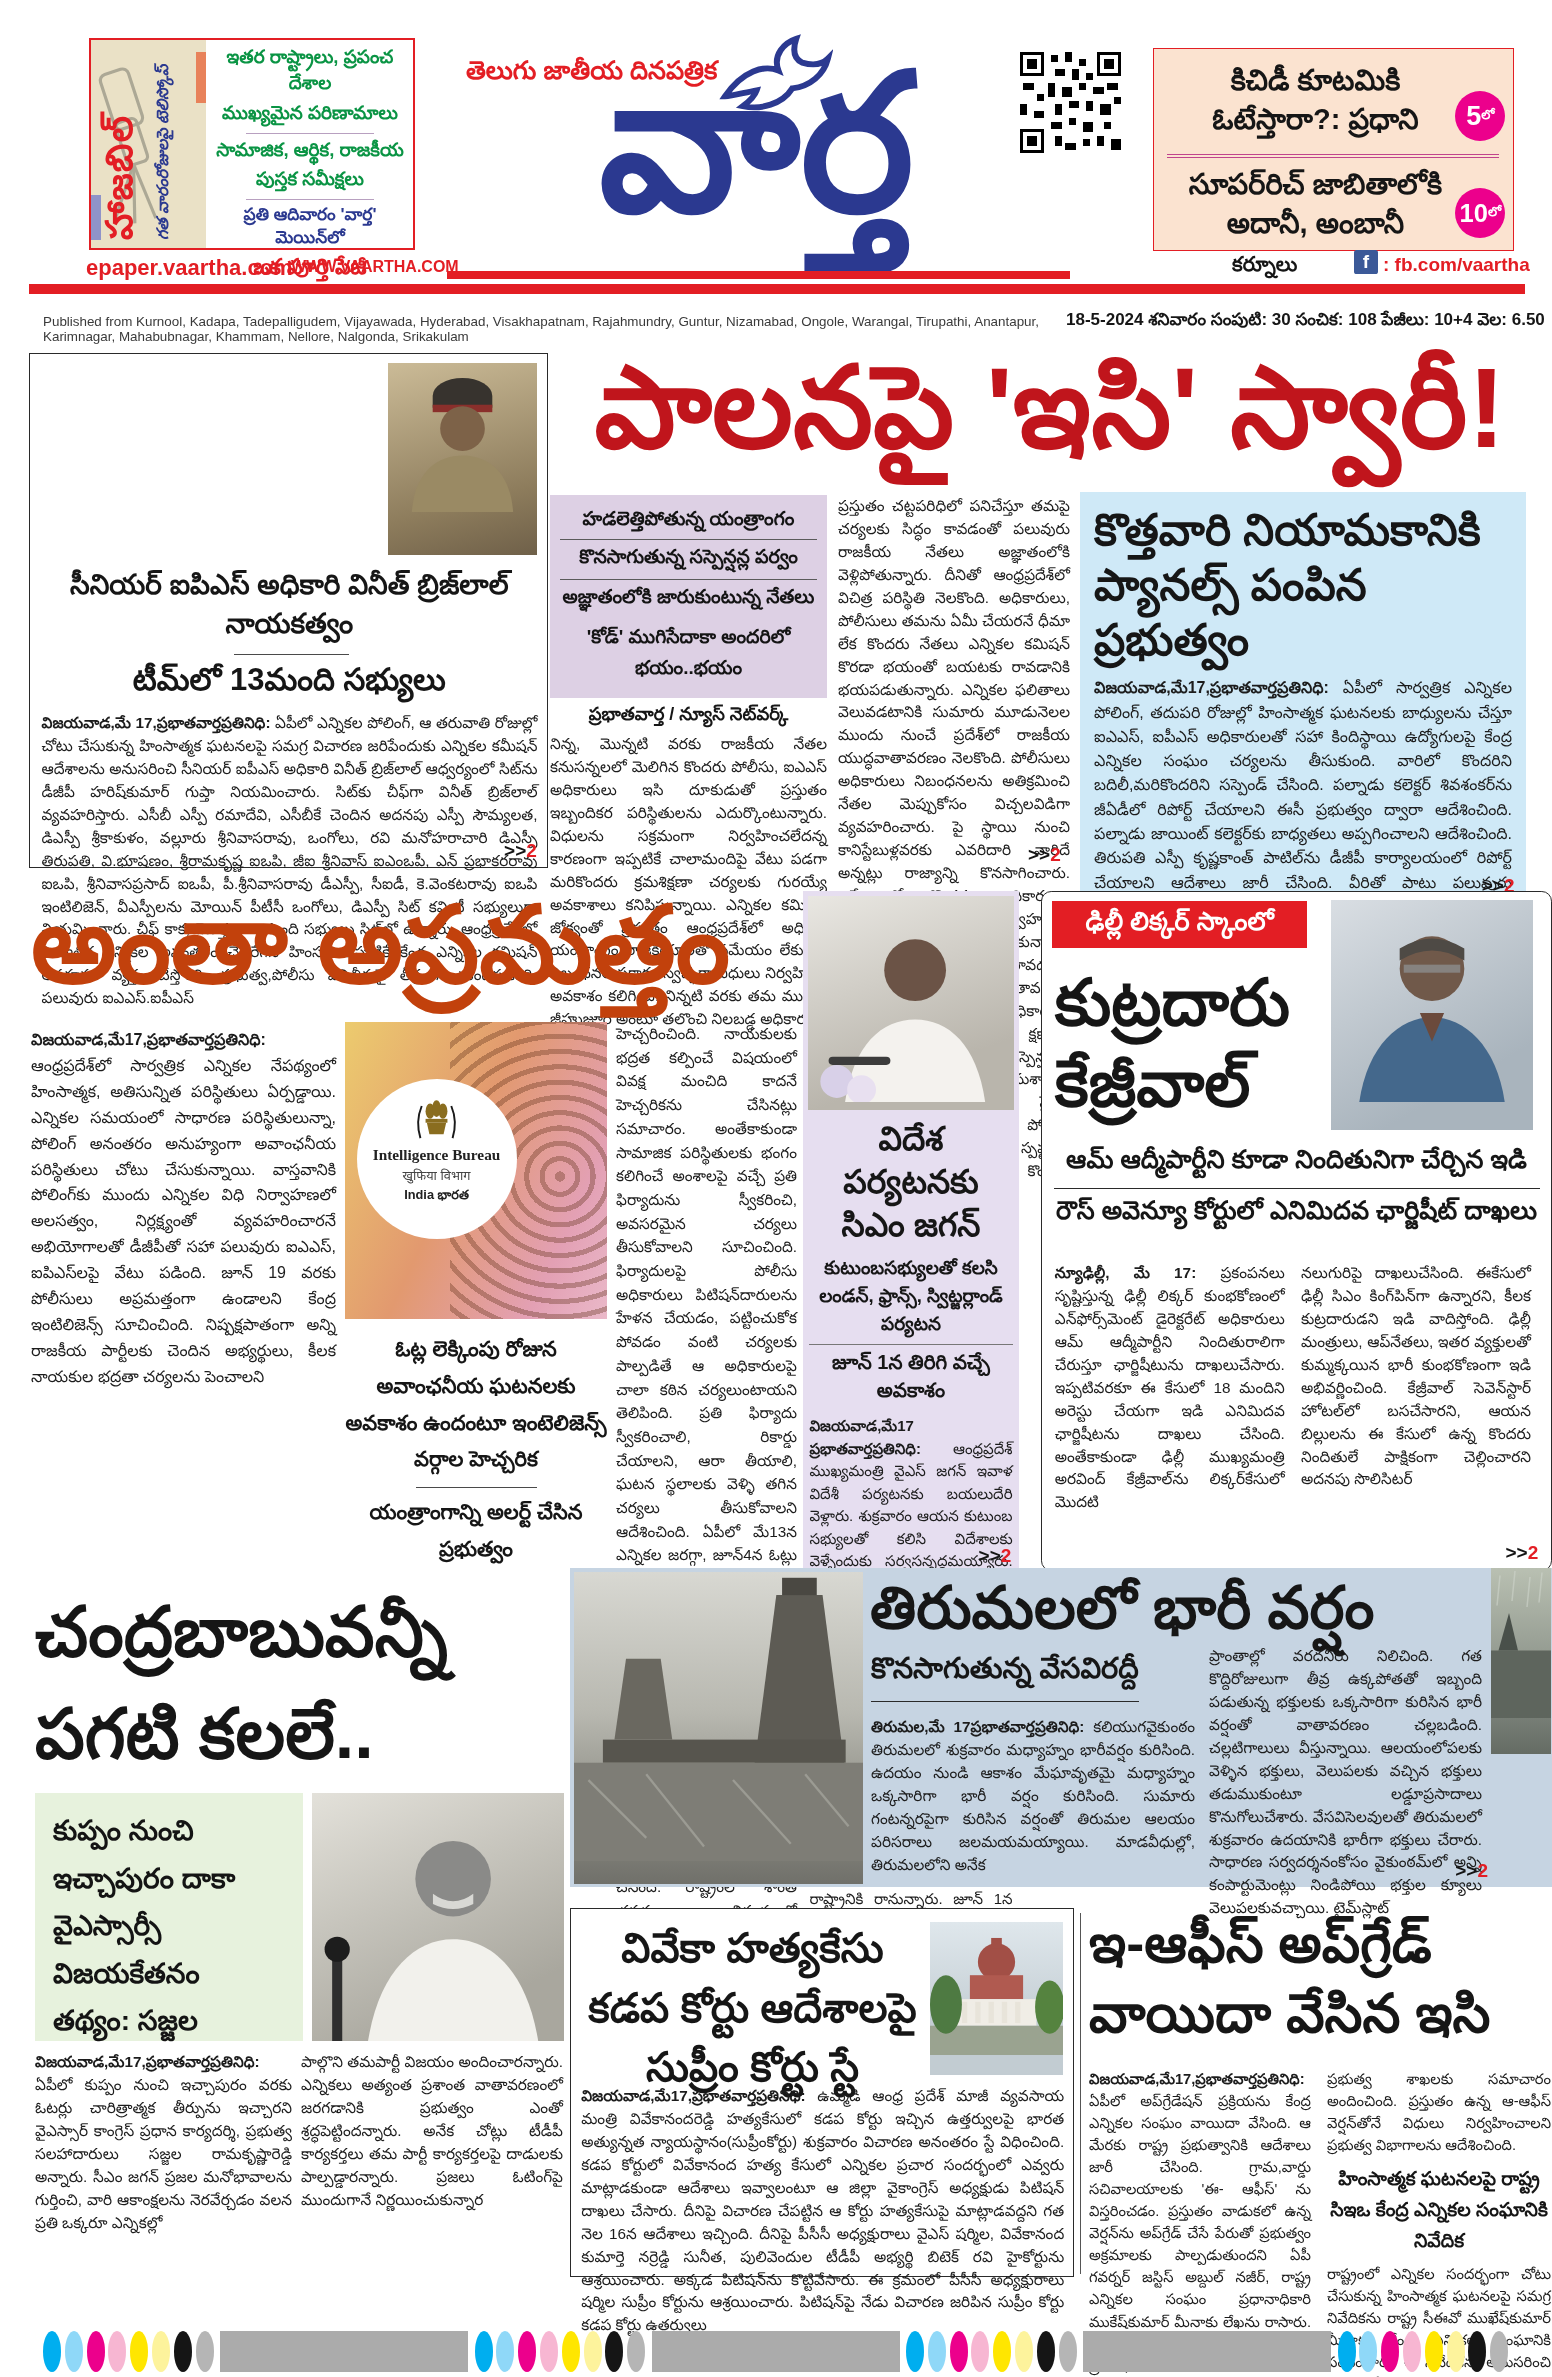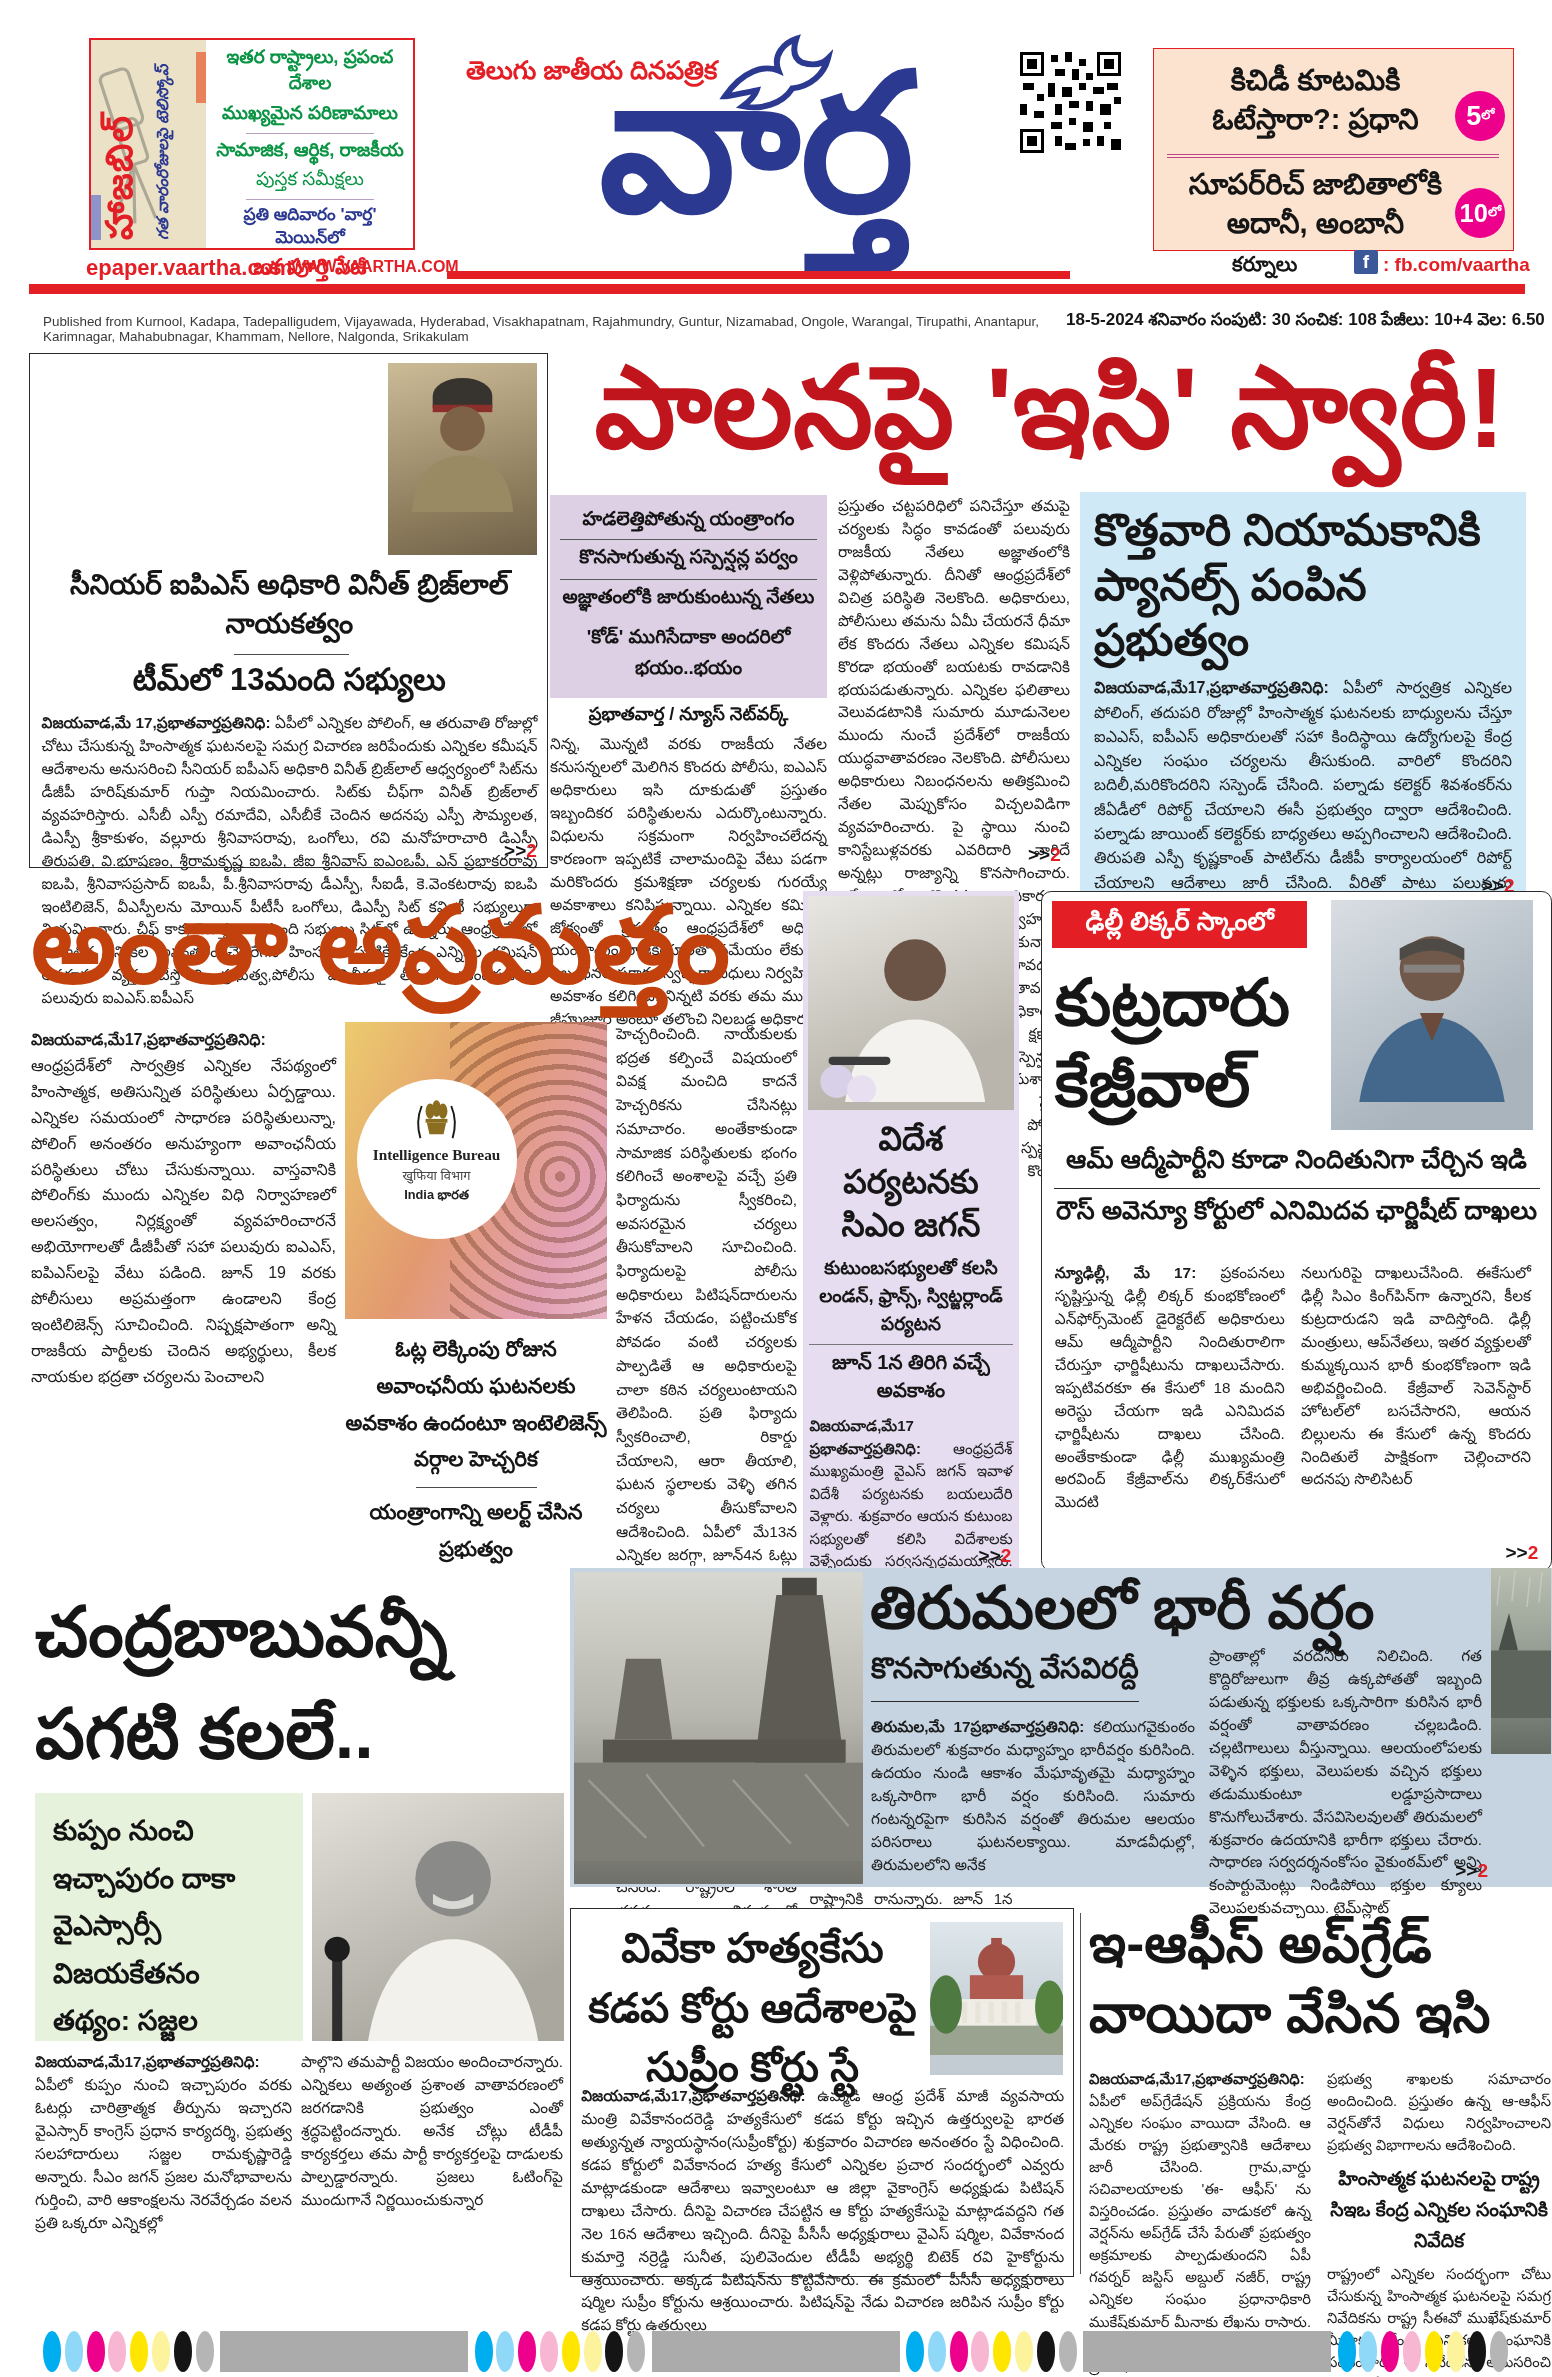--- a/index.html
+++ b/index.html
@@ -46,21 +46,21 @@
         <div class="abs" style="left:61px;top:7.7px;height:192px;writing-mode:vertical-rl;transform:rotate(180deg);
                     font-size:16px;font-style:italic;font-weight:bold;color:#2b3990;">గత వారంరోజులపై టెలిస్కోప్</div>
         <div class="abs" style="right:0;top:11.5px;width:10.2px;height:51px;background:#e8825a;"></div>
         <div class="abs" style="left:0;bottom:7.7px;width:10.2px;height:45px;background:#8f93c9;"></div>
       </div>
       <div class="abs" style="left:118px;top:0;width:202px;height:100%;text-align:center;padding-top:6.4px;box-sizing:border-box;">
         <div style="font-size:18.5px;font-weight:bold;color:#0a9444;">ఇతర రాష్ట్రాలు, ప్రపంచ దేశాల</div>
         <div style="font-size:18.5px;font-weight:bold;color:#0a9444;margin-top:3.8px;">ముఖ్యమైన పరిణామాలు</div>
         <div style="margin:5.1px auto;width:128px;border-top:1.9px solid #b8a0c0;"></div>
         <div style="font-size:18.5px;font-weight:bold;color:#0a9444;">సామాజిక, ఆర్థిక, రాజకీయ</div>
-        <div style="font-size:18.5px;font-weight:normal;color:#0a9444;margin-top:2.6px;">పుస్తక సమీక్షలు</div>
+        <div style="font-size:18.5px;font-weight:bold;color:#0a9444;margin-top:2.6px;">పుస్తక సమీక్షలు</div>
         <div style="margin:5.1px auto;width:128px;border-top:1.9px solid #b8a0c0;"></div>
         <div style="font-size:17px;font-weight:bold;color:#2b3990;">ప్రతి ఆదివారం 'వార్త' మెయిన్‌లో</div>
         <div style="font-size:22px;font-weight:bold;color:#e31e24;margin-top:2.6px;">ఒక పూర్తి పేజీ</div>
       </div>
     </div>
 
     <div class="abs" style="left:466px;top:56px;font-size:25.5px;font-weight:bold;color:#e31e24;">తెలుగు జాతీయ దినపత్రిక</div>
     <div class="abs" style="left:447px;top:38px;width:619px;font-size:192px;line-height:1.1;font-weight:bold;color:#2b3990;text-align:center;">వార్త</div>
     <div class="abs" style="left:712px;top:31px;">
       <svg width="121" height="89" viewBox="0 0 120 90">
@@ -310,21 +310,21 @@
           <line x1="5" y1="72" x2="25" y2="92"></line>
             <line x1="25" y1="70" x2="45" y2="95"></line>
             <line x1="55" y1="72" x2="75" y2="94"></line>
             <line x1="80" y1="70" x2="95" y2="88"></line>
         </g>
       </svg>
     </div>
     <div class="abs hl" style="left:300px;top:6.4px;width:664px;font-size:59px;">తిరుమలలో భారీ వర్షం</div>
     <div class="abs hl" style="left:301px;top:84px;font-size:29px;border-bottom:1.9px solid #2a2a2a;padding-bottom:9px;">కొనసాగుతున్న వేసవిరద్దీ</div>
     <div class="abs bt" style="left:301px;top:148px;width:324px;height:160px;font-size:15.3px;">
-      <span class="dl">తిరుమల,మే 17ప్రభాతవార్తప్రతినిధి:</span><span> కలియుగవైకుంఠం తిరుమలలో శుక్రవారం మధ్యాహ్నం భారీవర్షం కురిసింది. ఉదయం నుండి ఆకాశం మేఘావృతమై మధ్యాహ్నం ఒక్కసారిగా భారీ వర్షం కురిసింది. సుమారు గంటన్నరపైగా కురిసిన వర్షంతో తిరుమల ఆలయం పరిసరాలు ఘటనలక్యాయి. మాడవీధుల్లో, తిరుమలలోని అనేక</span>
+      <span class="dl">తిరుమల,మే 17ప్రభాతవార్తప్రతినిధి:</span><span> కలియుగవైకుంఠం తిరుమలలో శుక్రవారం మధ్యాహ్నం భారీవర్షం కురిసింది. ఉదయం నుండి ఆకాశం మేఘావృతమై మధ్యాహ్నం ఒక్కసారిగా భారీ వర్షం కురిసింది. సుమారు గంటన్నరపైగా కురిసిన వర్షంతో తిరుమల ఆలయం పరిసరాలు జలమయమయ్యాయి. మాడవీధుల్లో, తిరుమలలోని అనేక</span>
     </div>
     <div class="abs bt" style="left:639px;top:77px;width:273px;height:234px;font-size:15.3px;">ప్రాంతాల్లో వరదనీరు నిలిచింది. గత కొద్దిరోజులుగా తీవ్ర ఉక్కపోతతో ఇబ్బంది పడుతున్న భక్తులకు ఒక్కసారిగా కురిసిన భారీ వర్షంతో వాతావరణం చల్లబడింది. చల్లటిగాలులు వీస్తున్నాయి. ఆలయంలోపలకు వెళ్ళిన భక్తులు, వెలుపలకు వచ్చిన భక్తులు తడుముకుంటూ లడ్డూప్రసాదాలు కొనుగోలుచేశారు. వేసవిసెలవులతో తిరుమలలో శుక్రవారం ఉదయానికి భారీగా భక్తులు చేరారు. సాధారణ సర్వదర్శనంకోసం వైకుంఠమ్‌లో అన్ని కంపార్టుమెంట్లు నిండిపోయి భక్తుల క్యూలు వెలుపలకువచ్చాయి. టైమ్‌స్లాట్</div>
     <div class="abs jump" style="right:64px;bottom:5.1px;">
       <span>&gt;&gt;</span><span class="pg">2</span>
     </div>
     <div class="photo" style="right:1.3px;top:0px;width:60px;height:186px;background:linear-gradient(#b9c0b2,#8a9188 60%,#656c64);position:absolute;">
       <svg class="ph-fill" viewBox="0 0 40 100" preserveAspectRatio="none">
         <rect x="0" y="55" width="40" height="45" fill="#5e655d"></rect>
         <path d="M5 55 L12 30 L18 55 Z" fill="#49504a"></path>
         <g stroke="#cfd5cc" stroke-width="1" opacity="0.6">

